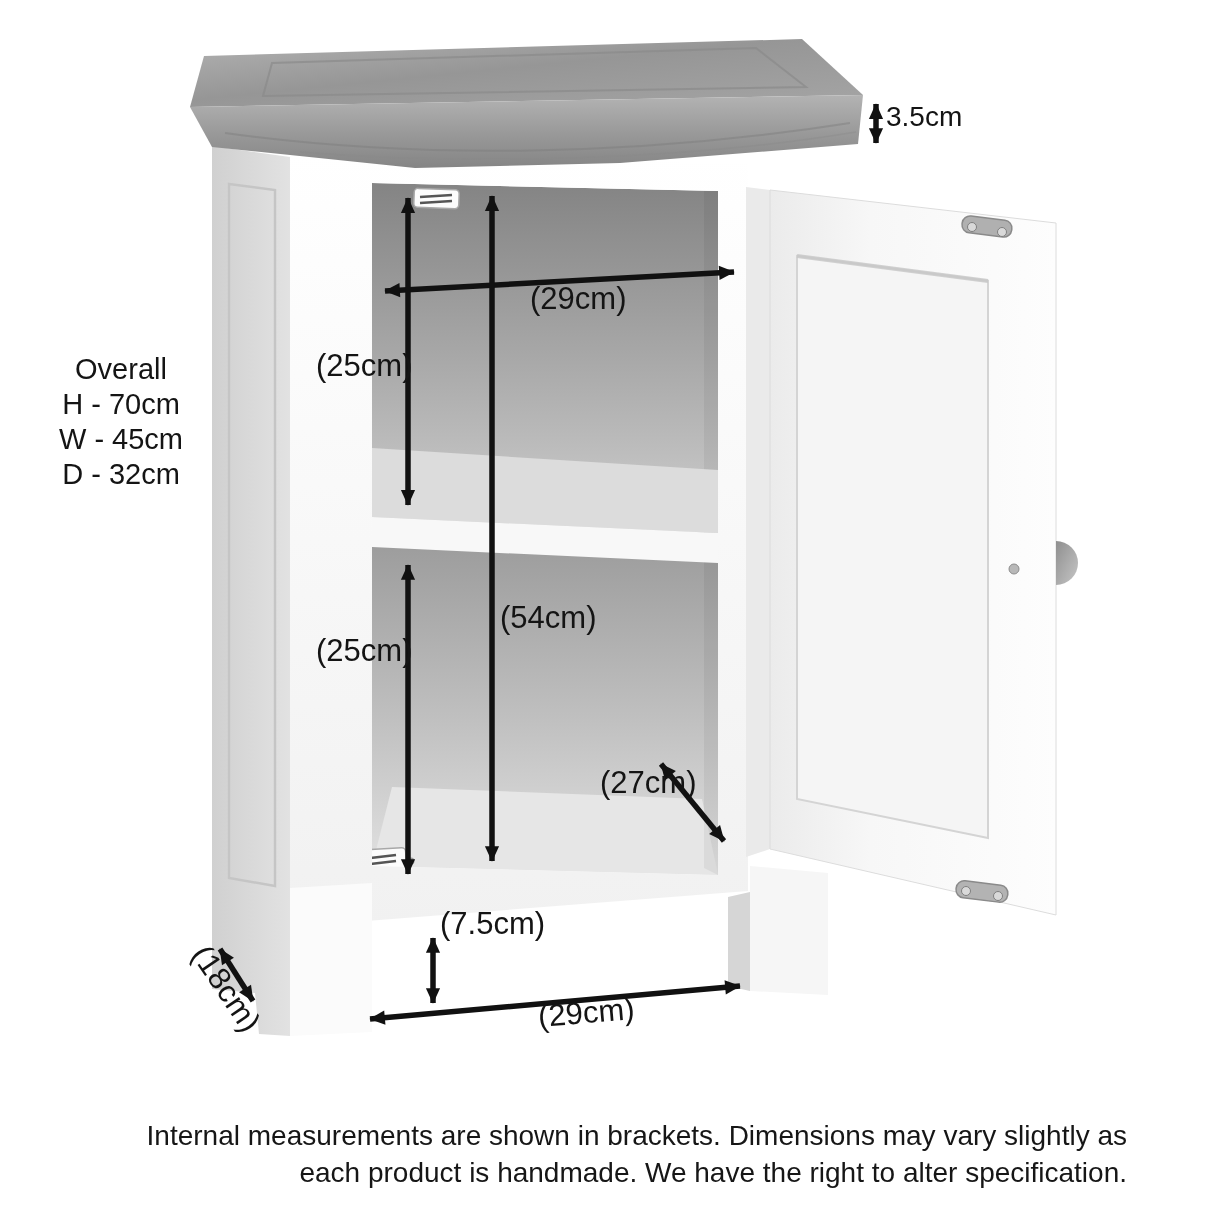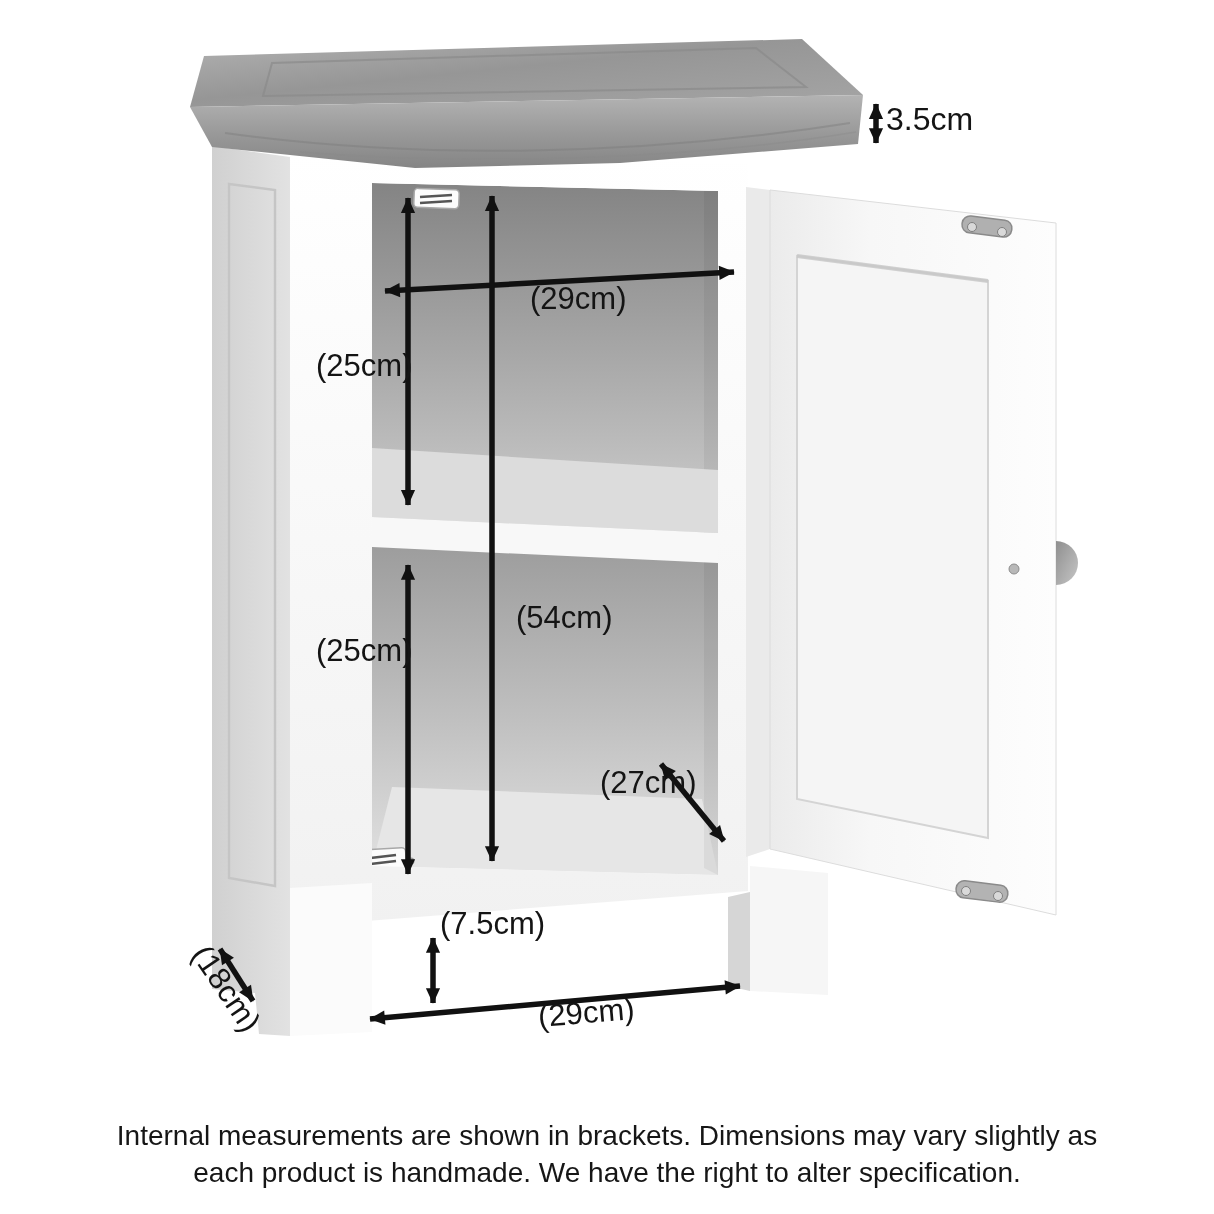--- a/index.html
+++ b/index.html
@@ -11,21 +11,21 @@
   .dim-label{
     position:absolute;font-size:31px;font-weight:400;color:#141414;
     white-space:nowrap;line-height:1;letter-spacing:0px;z-index:5;
   }
   .overall{
     position:absolute;left:56px;top:352px;width:130px;text-align:center;
     font-size:29px;line-height:35px;color:#141414;z-index:5;
   }
   .overall .t{margin-bottom:0px;}
   .footer{
-    position:absolute;left:87px;top:1117px;width:1040px;text-align:center;
+    position:absolute;left:87px;top:1117px;width:1040px;text-align:right;
     font-size:28px;line-height:37px;color:#161616;z-index:5;
   }
   .rot-base-width{transform:rotate(-5deg);}
   .rot-base-depth{transform:rotate(56deg);transform-origin:center center;}
 </style>
 </head>
 <body>
 
 <div id="stage">
 
@@ -135,25 +135,31 @@
       <line x1="492" y1="196" x2="492" y2="861" marker-start="url(#ah)" marker-end="url(#ah)"></line>
       <line x1="408" y1="565" x2="408" y2="874" marker-start="url(#ah)" marker-end="url(#ah)"></line>
       <line x1="661" y1="764" x2="724" y2="841" marker-start="url(#ah)" marker-end="url(#ah)"></line>
       <line x1="876" y1="104" x2="876" y2="143" marker-start="url(#ah)" marker-end="url(#ah)"></line>
       <line x1="433" y1="938" x2="433" y2="1003" marker-start="url(#ah)" marker-end="url(#ah)"></line>
       <line x1="370" y1="1019" x2="740" y2="986" marker-start="url(#ah)" marker-end="url(#ah)"></line>
       <line x1="220" y1="949" x2="253" y2="1001" marker-start="url(#ah)" marker-end="url(#ah)"></line>
     </g>
   </svg>
 
+  <div class="overall">
+    <div class="t">Overall</div>
+    <div>H - 70cm</div>
+    <div>W - 45cm</div>
+    <div>D - 32cm</div>
+  </div>
 
-  <div class="dim-label" style="left:886px;top:103px;font-size:32px;">3.5cm</div>
+  <div class="dim-label" style="left:886px;top:103px;font-size:28px;">3.5cm</div>
   <div class="dim-label" style="left:530px;top:283px;">(29cm)</div>
   <div class="dim-label" style="left:316px;top:350px;">(25cm)</div>
-  <div class="dim-label" style="left:516px;top:602px;">(54cm)</div>
+  <div class="dim-label" style="left:500px;top:602px;">(54cm)</div>
   <div class="dim-label" style="left:316px;top:635px;">(25cm)</div>
   <div class="dim-label" style="left:600px;top:767px;">(27cm)</div>
   <div class="dim-label" style="left:440px;top:908px;">(7.5cm)</div>
   <div class="dim-label rot-base-width" style="left:538px;top:997px;">(29cm)</div>
   <div class="dim-label rot-base-depth" style="left:178px;top:973px;">(18cm)</div>
 
   <div class="footer">Internal measurements are shown in brackets. Dimensions may vary slightly as each product is handmade. We have the right to alter specification.</div>
 
 </div>
 

